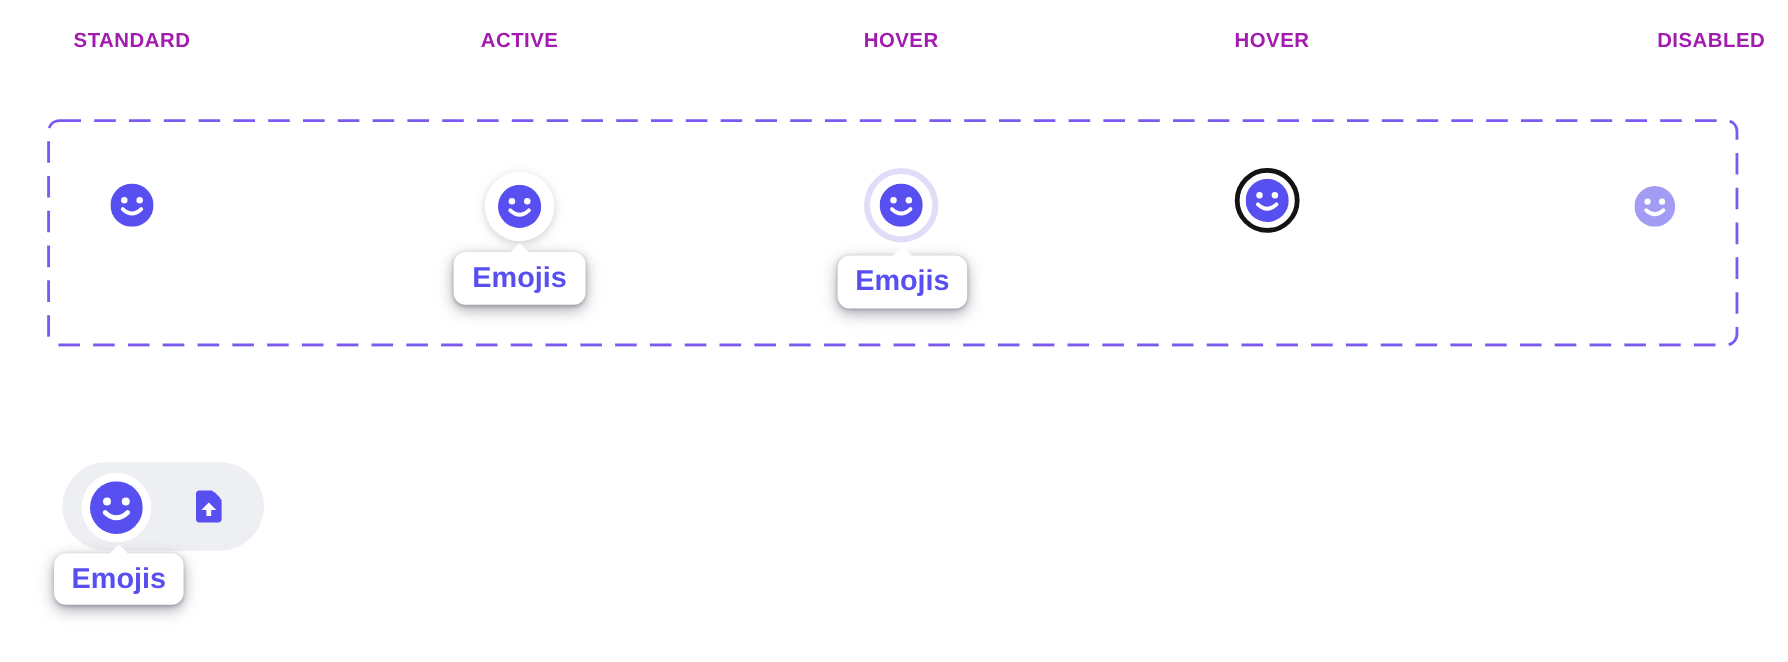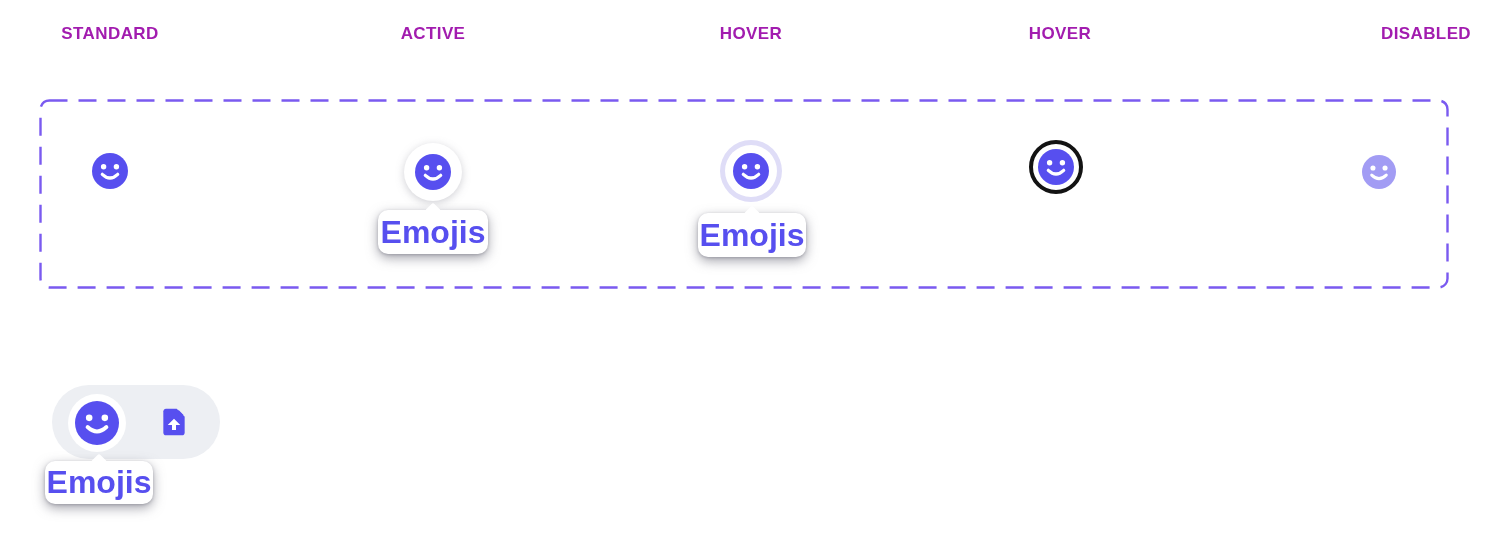--- a/index.html
+++ b/index.html
@@ -67,21 +67,21 @@
   .tooltip .caret{
     position:absolute;
     top:-5px;left:50%;
     width:12px;height:12px;
     background:#ffffff;
     transform:translateX(-50%) rotate(45deg);
     border-radius:2px;
   }
   .tooltip .tip-text{
     position:relative;
-    font-size:32px;font-weight:700;
+    font-size:24px;font-weight:700;
     color:#574fef;
     z-index:1;
   }
   
   .pill{
     position:absolute;
     left:52px;top:385px;
     width:168px;height:74px;
     background:#edeff3;
     border-radius:37px;

